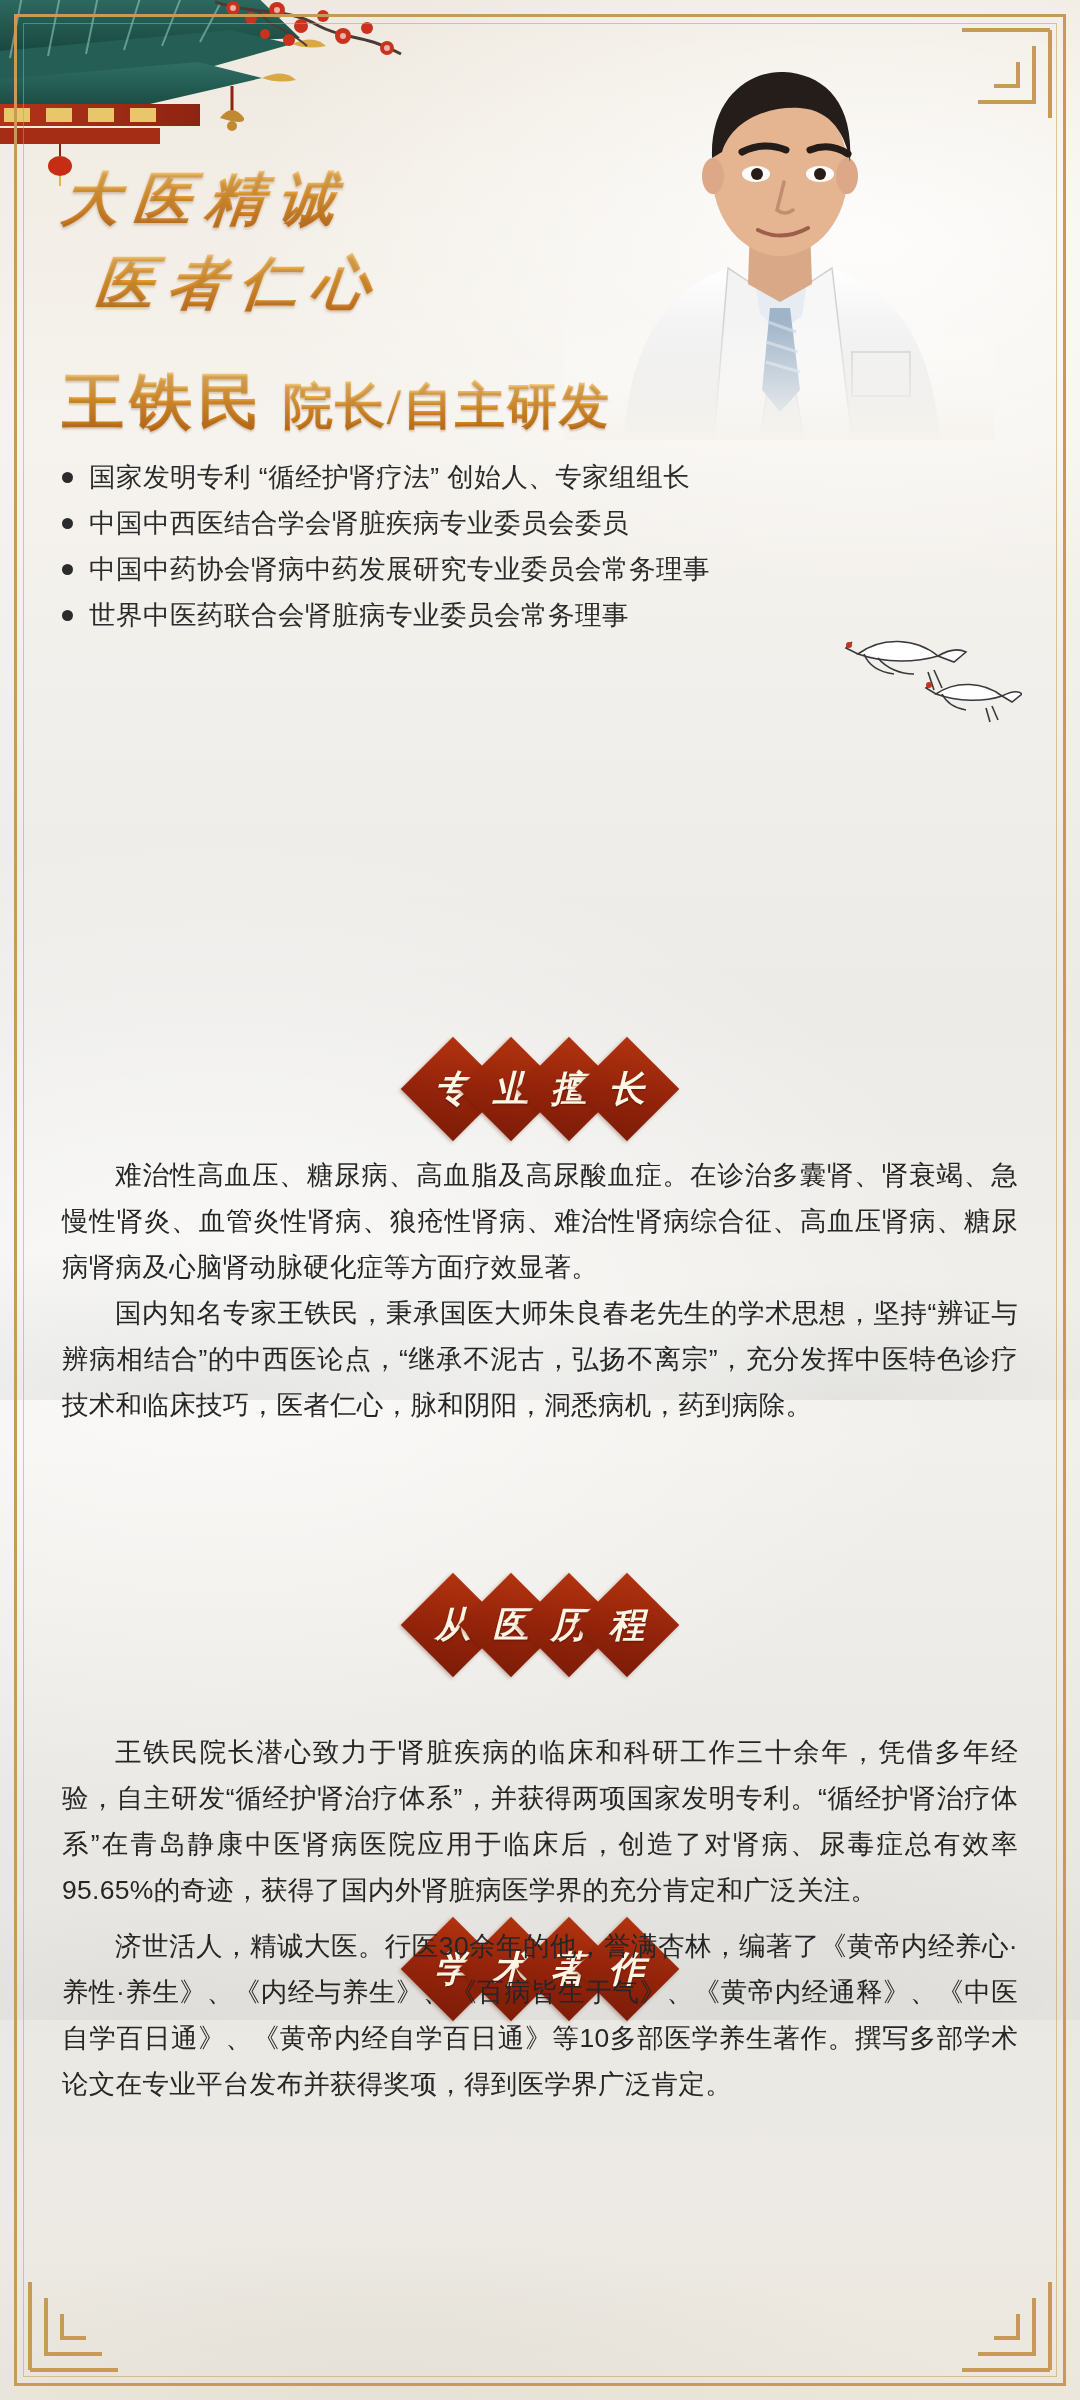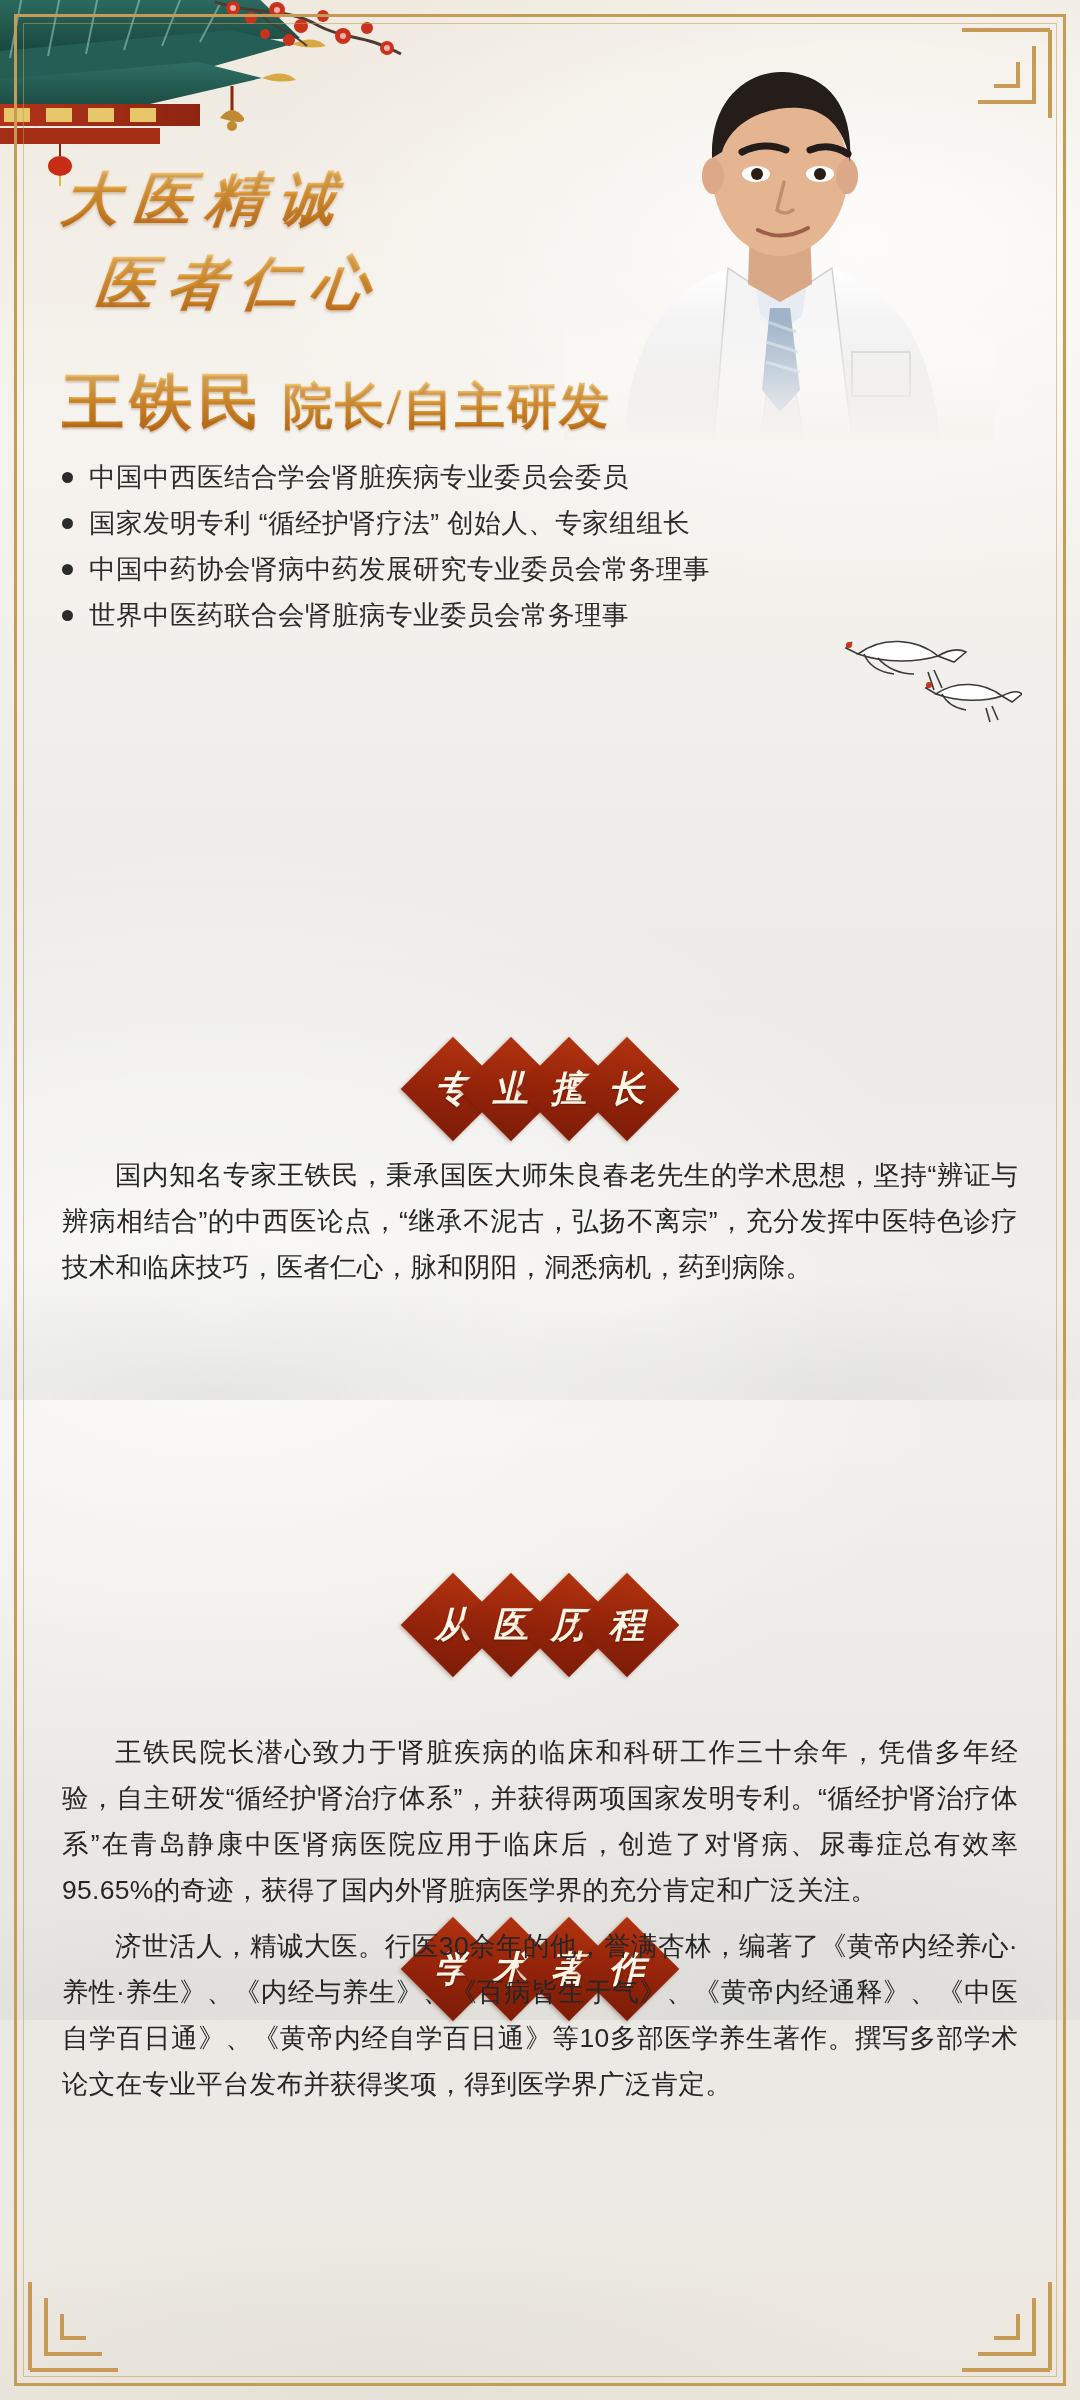--- a/index.html
+++ b/index.html
@@ -364,25 +364,25 @@
   </div>
 
   <div class="name-row">
     <div class="name-main">王铁民</div>
     <div class="name-title">院长/自主研发</div>
   </div>
 
   <div class="credentials">
     <div class="cred-item">
       <div class="cred-dot"></div>
-      <div>中国中西医结合学会肾脏疾病专业委员会委员</div>
+      <div>国家发明专利 “循经护肾疗法” 创始人、专家组组长</div>
     </div>
     <div class="cred-item">
       <div class="cred-dot"></div>
-      <div>国家发明专利 “循经护肾疗法” 创始人、专家组组长</div>
+      <div>中国中西医结合学会肾脏疾病专业委员会委员</div>
     </div>
     <div class="cred-item">
       <div class="cred-dot"></div>
       <div>中国中药协会肾病中药发展研究专业委员会常务理事</div>
     </div>
     <div class="cred-item">
       <div class="cred-dot"></div>
       <div>世界中医药联合会肾脏病专业委员会常务理事</div>
     </div>
   </div>
@@ -423,20 +423,21 @@
         </div>
       <div class="dia">
           <span>擅</span>
         </div>
       <div class="dia">
           <span>长</span>
         </div>
     </div>
   </div>
   <div class="body-text" style="top:1152px;">
+    <p>难治性高血压、糖尿病、高血脂及高尿酸血症。在诊治多囊肾、肾衰竭、急慢性肾炎、血管炎性肾病、狼疮性肾病、难治性肾病综合征、高血压肾病、糖尿病肾病及心脑肾动脉硬化症等方面疗效显著。</p>
     <p>国内知名专家王铁民，秉承国医大师朱良春老先生的学术思想，坚持“辨证与辨病相结合”的中西医论点，“继承不泥古，弘扬不离宗”，充分发挥中医特色诊疗技术和临床技巧，医者仁心，脉和阴阳，洞悉病机，药到病除。</p>
   </div>
 
   <div class="section-head" style="top:1588px;">
     <div class="plaque">
       <div class="dia">
           <span>从</span>
         </div>
       <div class="dia">
           <span>医</span>

